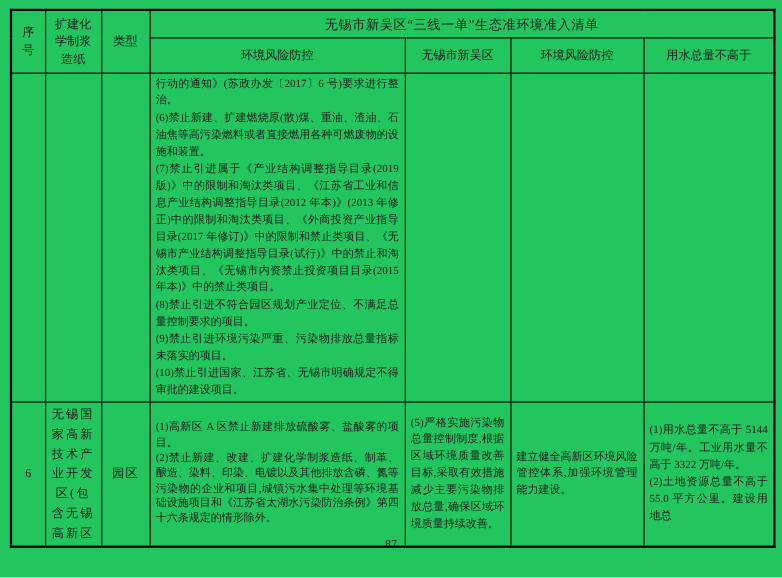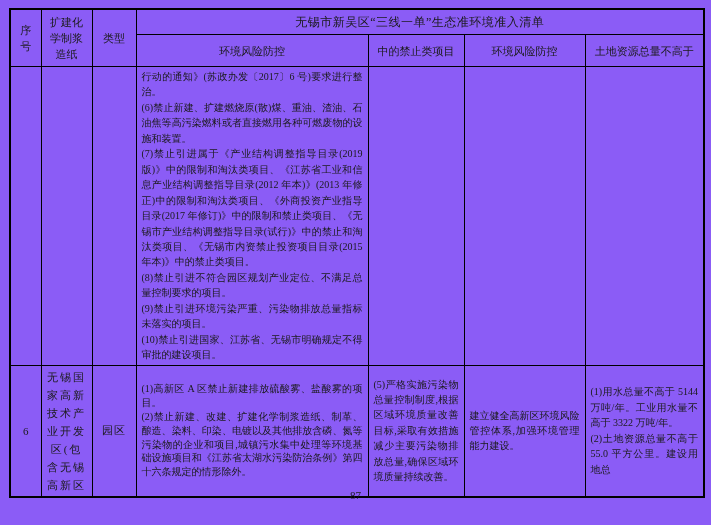--- a/index.html
+++ b/index.html
@@ -8,21 +8,21 @@
     background: #ffffff;
     width: 711px;
     height: 525px;
     font-family: "Liberation Serif", "DejaVu Serif", serif;
     color: #1a1a1a;
   }
   .page {
     position: relative;
     width: 711px;
     height: 525px;
-    background: #8b5cf6;
+    background: #22c55e;
     overflow: hidden;
   }
   table.doc-table {
     position: absolute;
     left: 9px;
     top: 8px;
     width: 694px;
     border-collapse: collapse;
     table-layout: fixed;
     border: 2px solid #000;
@@ -100,23 +100,23 @@
     </colgroup>
     <thead>
       <tr style="height:22px;">
         <th class="hdr" rowspan="2">序号</th>
         <th class="hdr" rowspan="2">扩建化学制浆造纸</th>
         <th class="hdr" rowspan="2">类型</th>
         <th class="main-title" colspan="4">无锡市新吴区“三线一单”生态准环境准入清单</th>
       </tr>
       <tr style="height:32px;">
         <th class="hdr">环境风险防控</th>
-        <th class="hdr">中的禁止类项目</th>
+        <th class="hdr">无锡市新吴区</th>
         <th class="hdr">环境风险防控</th>
-        <th class="hdr">土地资源总量不高于</th>
+        <th class="hdr">用水总量不高于</th>
       </tr>
     </thead>
     <tbody>
       <tr style="height:295px;">
         <td class="serial"></td>
         <td class="unit-name"></td>
         <td class="type-cell"></td>
         <td class="txt">行动的通知》(苏政办发〔2017〕6 号)要求进行整治。
 (6)禁止新建、扩建燃烧原(散)煤、重油、渣油、石油焦等高污染燃料或者直接燃用各种可燃废物的设施和装置。
 (7)禁止引进属于《产业结构调整指导目录(2019版)》中的限制和淘汰类项目、《江苏省工业和信息产业结构调整指导目录(2012 年本)》(2013 年修正)中的限制和淘汰类项目、《外商投资产业指导目录(2017 年修订)》中的限制和禁止类项目、《无锡市产业结构调整指导目录(试行)》中的禁止和淘汰类项目、《无锡市内资禁止投资项目目录(2015年本)》中的禁止类项目。

